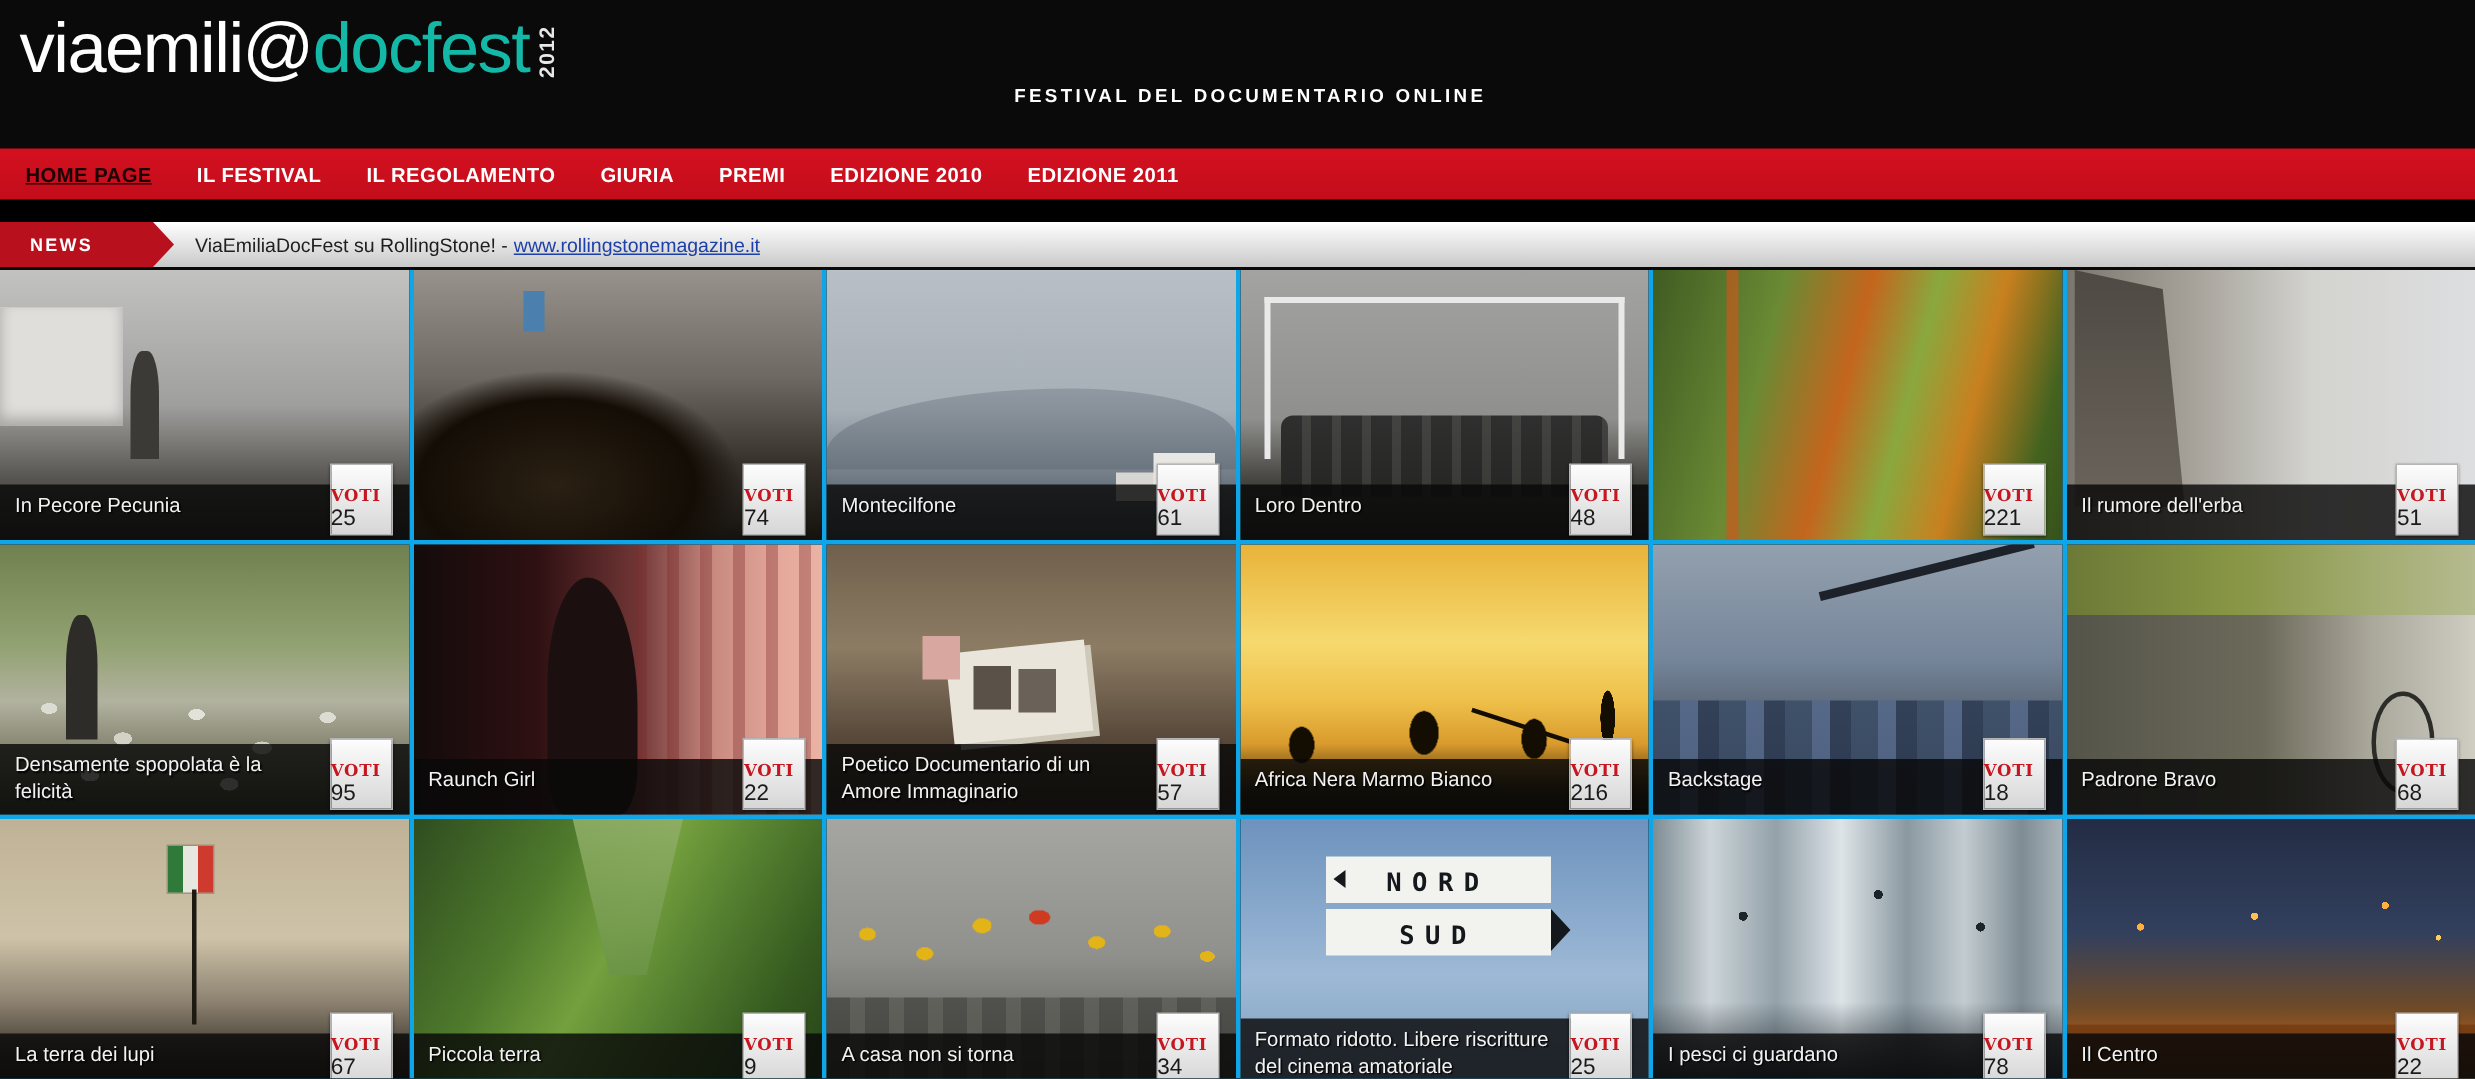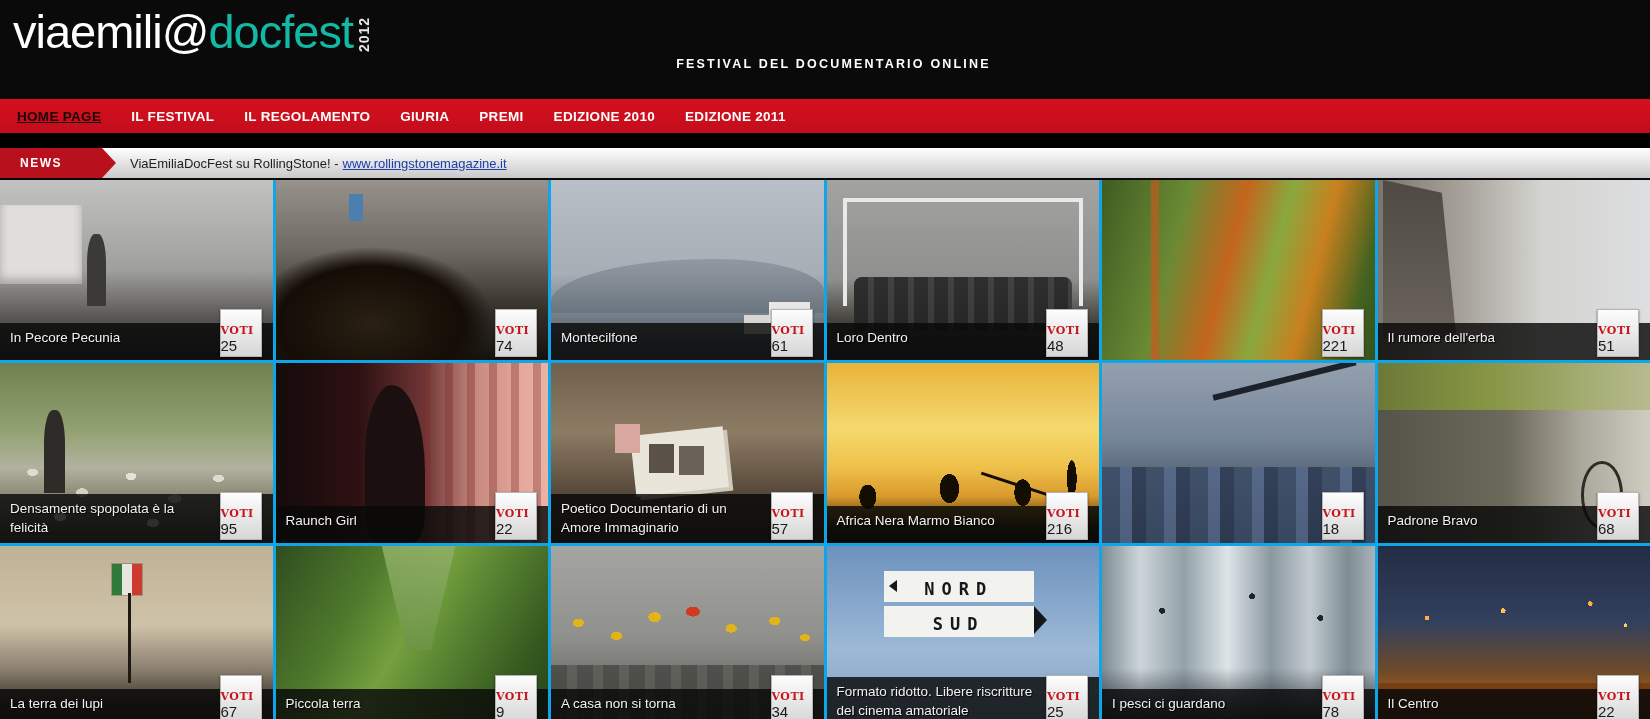--- a/index.html
+++ b/index.html
@@ -314,20 +314,23 @@
     <div class="votes-badge">
       <span class="votes-label">VOTI</span>
       <span class="votes-count">216</span>
     </div>
   </div>
 
   <div class="tile t11">
     <div class="thumb">
       
     </div>
+    <div class="title-strip">
+      <span class="video-title">Backstage</span>
+    </div>
     <div class="votes-badge">
       <span class="votes-label">VOTI</span>
       <span class="votes-count">18</span>
     </div>
   </div>
 
   <div class="tile t12">
     <div class="thumb">
       
     </div>

